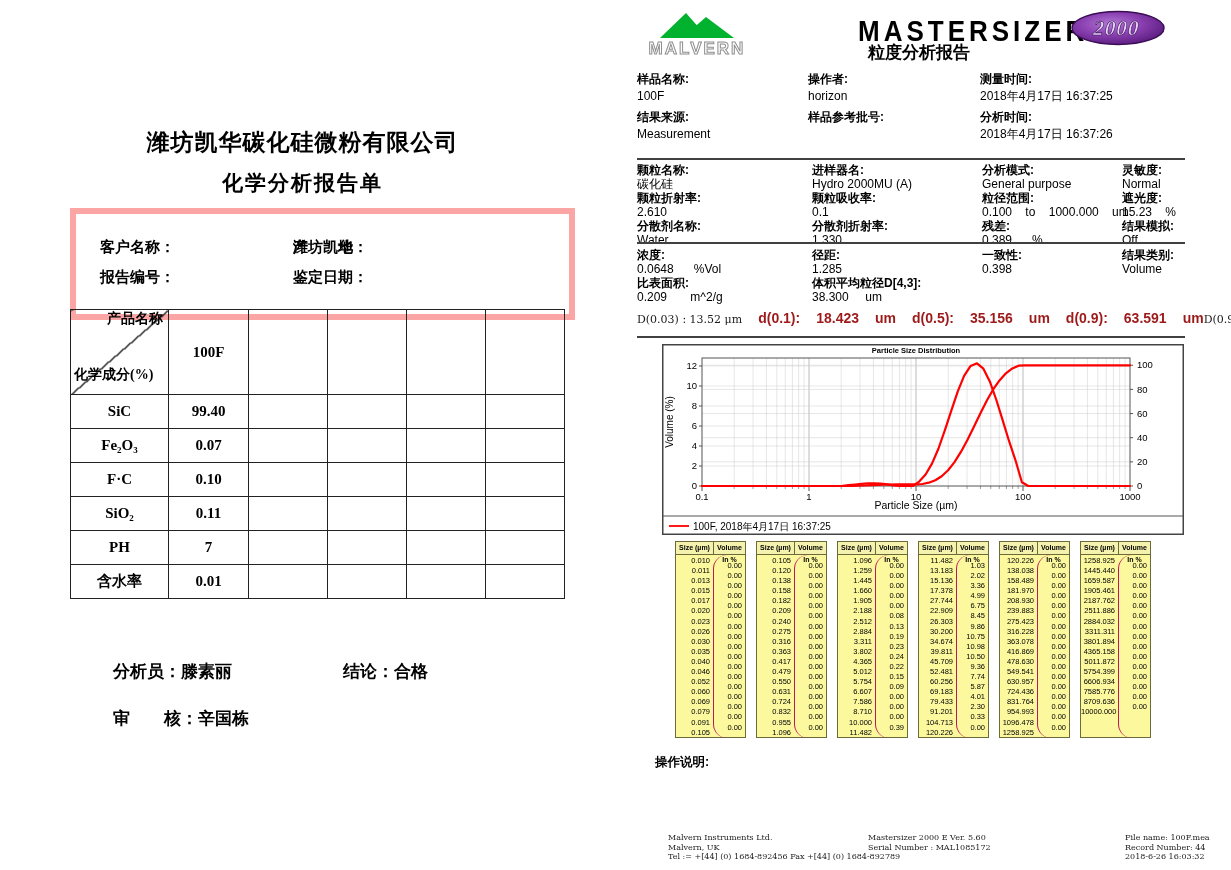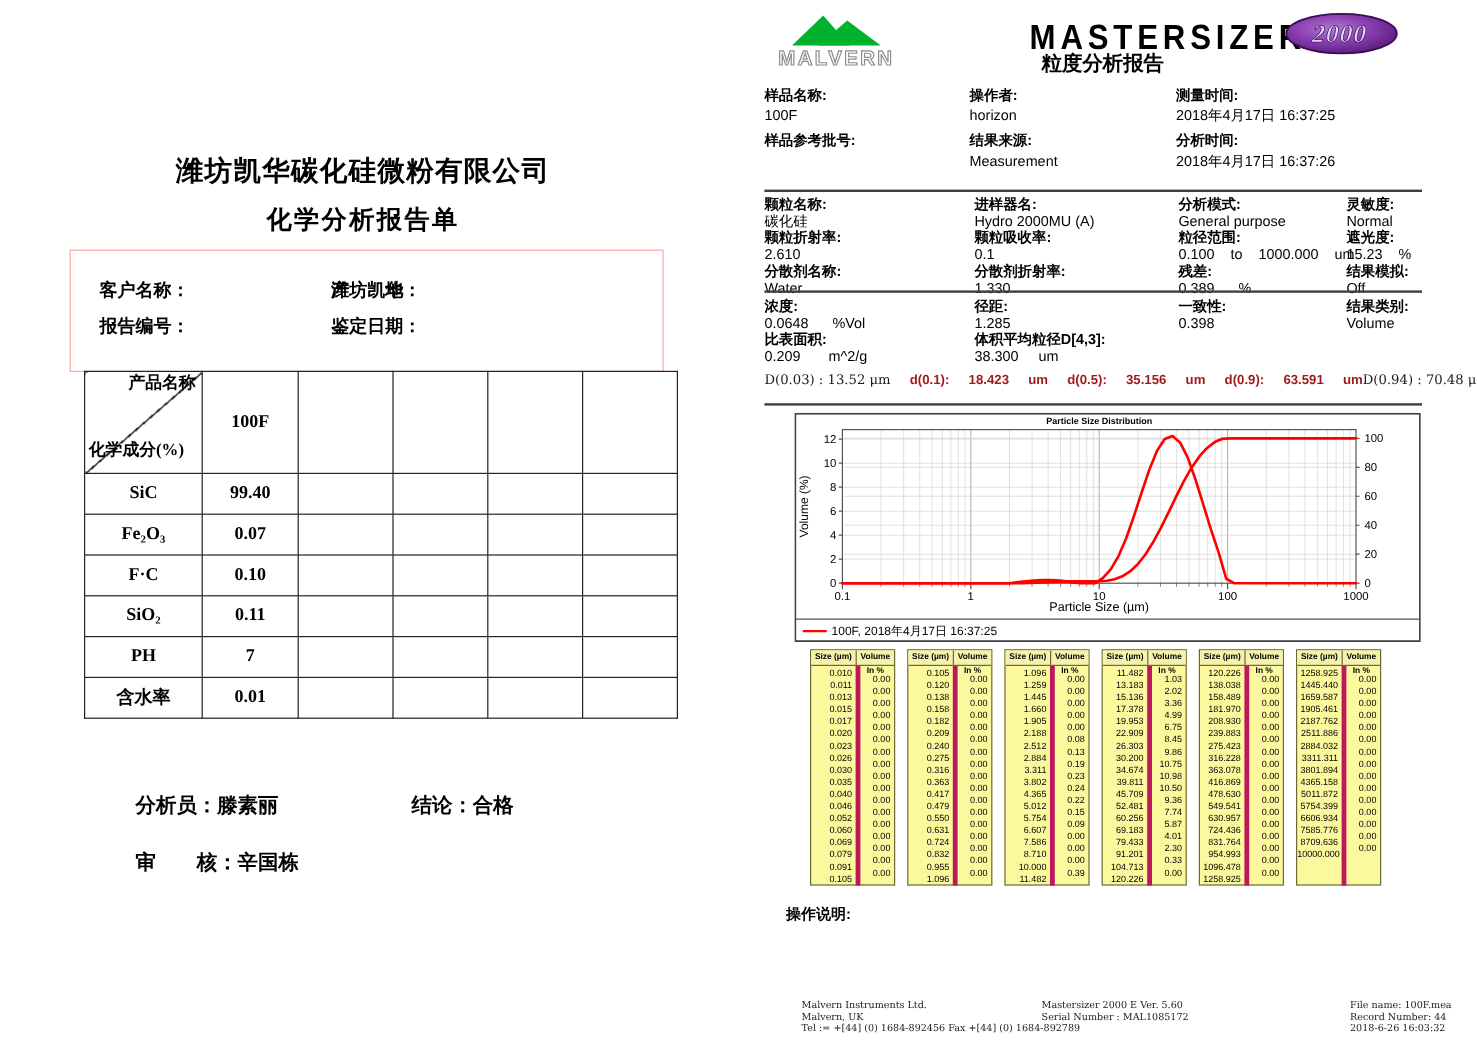--- a/index.html
+++ b/index.html
@@ -4,21 +4,21 @@
 <style>
   html,body{margin:0;padding:0;}
   body{position:relative;width:1231px;height:870px;background:#ffffff;overflow:hidden;
        font-family:"Liberation Sans","DejaVu Sans",sans-serif;color:#000;}
 
   
   #left-page{position:absolute;left:0;top:0;width:605px;height:870px;
              font-family:"Liberation Serif","DejaVu Serif",serif;font-weight:bold;}
   .lp-company{position:absolute;left:0;top:127px;width:605px;text-align:center;font-size:23px;letter-spacing:1px;}
   .lp-title{position:absolute;left:0;top:169px;width:605px;text-align:center;font-size:21px;letter-spacing:2px;}
-  .lp-infobox{position:absolute;left:58px;top:208px;width:493px;height:100px;border:1px solid #fca5a5;}
+  .lp-infobox{position:absolute;left:70px;top:208px;width:493px;height:100px;border:6px solid #fca5a5;}
   .lp-infobox span{position:absolute;font-size:15px;white-space:pre;}
   .ib-r1{top:24px;} .ib-r2{top:54px;}
   .ib-c1{left:24px;} .ib-c2{left:217px;}
   #chem-table{position:absolute;left:70px;top:309px;width:494px;border-collapse:collapse;table-layout:fixed;}
   #chem-table td{border:1px solid #222;text-align:center;font-size:15px;font-weight:bold;
                  font-family:"Liberation Serif","DejaVu Serif","DejaVu Sans",serif;padding:0;}
   #chem-table tr td{height:33px;}
   #chem-table tr:first-child td{height:84px;}
   .corner{position:relative;
     background:linear-gradient(to bottom right,transparent calc(50% - 0.7px),#222 calc(50% - 0.7px),#222 calc(50% + 0.7px),transparent calc(50% + 0.7px));}
@@ -35,32 +35,32 @@
   .pair-grid{position:absolute;display:grid;}
   #sample-grid{left:17px;top:71px;grid-template-columns:171px 172px 217px;grid-row-gap:4px;}
   #sample-grid .plabel{line-height:17px;}
   #sample-grid .pvalue{line-height:17px;min-height:17px;}
   #param-grid{left:17px;top:163px;grid-template-columns:175px 170px 140px 63px;}
   #result-grid{left:17px;top:248px;grid-template-columns:175px 170px 140px 63px;}
   .plabel{font-weight:bold;font-size:12px;line-height:14px;white-space:pre;}
   .pvalue{font-size:12px;line-height:14px;min-height:14px;white-space:pre;}
   #dvalues{position:absolute;left:17px;top:310px;width:548px;display:flex;justify-content:space-between;align-items:baseline;}
   .dv-serif{font-family:"DejaVu Serif",serif;font-size:11px;color:#1a1a1a;white-space:pre;}
-  .dv-red{font-size:11px;font-weight:bold;color:#9E1A1A;white-space:pre;padding-left:16px;}
+  .dv-red{font-size:14px;font-weight:bold;color:#9E1A1A;white-space:pre;padding-left:16px;}
   #psd-chart{position:absolute;left:42px;top:344px;}
   #size-tables{position:absolute;left:55px;top:541px;display:flex;gap:10px;justify-content:center;}
   .sztable{width:71px;height:197px;border:1px solid #6b6b3a;background:#FBF89E;box-sizing:border-box;}
   .szhead{display:flex;height:12px;border-bottom:1px solid #6b6b3a;background:#F5F2AE;font-weight:bold;}
   .szhead span{font-size:7px;line-height:12px;text-align:center;}
   .szhead span:first-child{width:37px;border-right:1px solid #6b6b3a;}
   .szhead span:last-child{flex:1;}
   .szbody{position:relative;height:183px;font-size:7.5px;}
   .szsizes{position:absolute;left:0;top:1px;width:36px;}
   .szsizes div{height:10.1px;line-height:10.1px;text-align:right;padding-right:2px;}
-  .szvols{position:absolute;left:37px;top:0;right:0;bottom:0;border-left:4px solid #be185d;padding-top:6px;}
+  .szvols{position:absolute;left:37px;top:0;right:0;bottom:0;border-left:1px solid #be185d;padding-top:6px;border-radius:14px;}
   .szvols div{height:10.1px;line-height:10.1px;text-align:right;padding-right:3px;}
   #ops-label{position:absolute;left:35px;top:754px;font-size:12.5px;font-weight:bold;}
   .rp-footer{position:absolute;top:833px;font-family:"DejaVu Serif",serif;font-size:8px;line-height:9.5px;color:#222;white-space:pre;}
   #footer-left{left:48px;} #footer-center{left:248px;text-align:left;} #footer-right{left:505px;}
 </style>
 </head>
 <body>
 
 <div id="left-page">
   <div class="lp-company">潍坊凯华碳化硅微粉有限公司</div>
@@ -181,26 +181,26 @@
       </div>
       <div class="pcell">
         <div class="plabel">操作者:</div>
         <div class="pvalue">horizon</div>
       </div>
       <div class="pcell">
         <div class="plabel">测量时间:</div>
         <div class="pvalue">2018年4月17日 16:37:25</div>
       </div>
       <div class="pcell">
+        <div class="plabel">结果来源:</div>
+        <div class="pvalue">Measurement</div>
+      </div>
+      <div class="pcell">
         <div class="plabel">样品参考批号:</div>
         <div class="pvalue"></div>
-      </div>
-      <div class="pcell">
-        <div class="plabel">结果来源:</div>
-        <div class="pvalue">Measurement</div>
       </div>
       <div class="pcell">
         <div class="plabel">分析时间:</div>
         <div class="pvalue">2018年4月17日 16:37:26</div>
       </div>
     </div>
   <div class="rp-divider" style="top:158px"></div>
   <div id="param-grid" class="pair-grid">
       <div class="pcell">
         <div class="plabel">颗粒名称:</div>
@@ -570,21 +570,21 @@
         <div class="szhead">
           <span>Size (µm)</span>
           <span>Volume In %</span>
         </div>
         <div class="szbody">
           <div class="szsizes">
             <div>11.482</div>
             <div>13.183</div>
             <div>15.136</div>
             <div>17.378</div>
-            <div>19.953</div>
+            <div>27.744</div>
             <div>22.909</div>
             <div>26.303</div>
             <div>30.200</div>
             <div>34.674</div>
             <div>39.811</div>
             <div>45.709</div>
             <div>52.481</div>
             <div>60.256</div>
             <div>69.183</div>
             <div>79.433</div>

